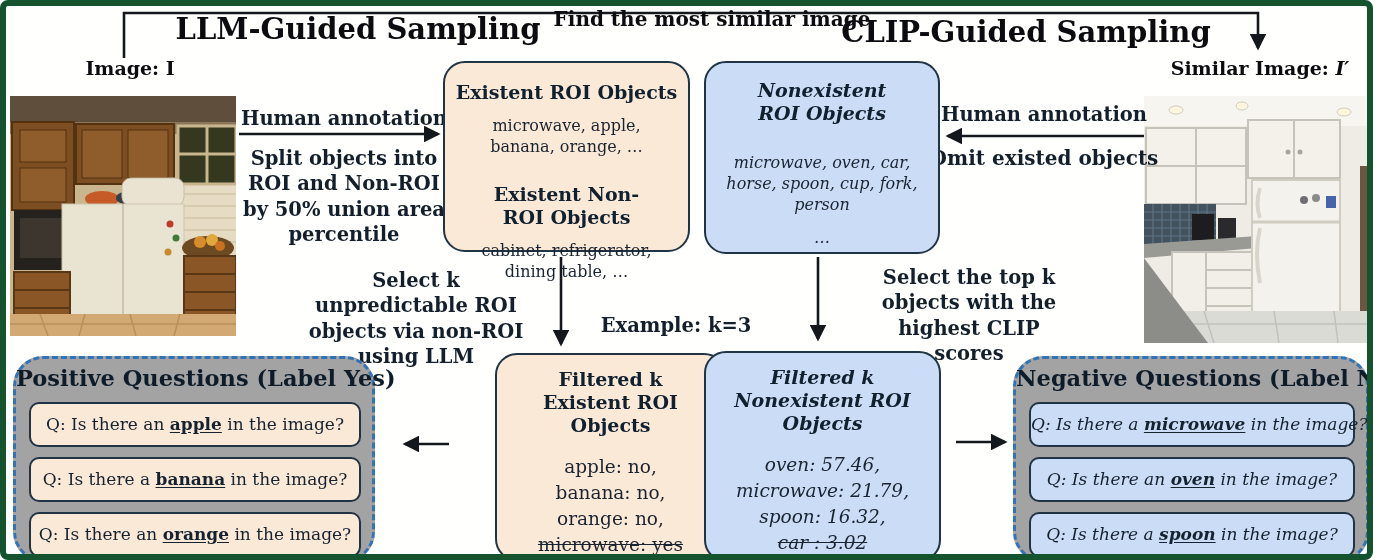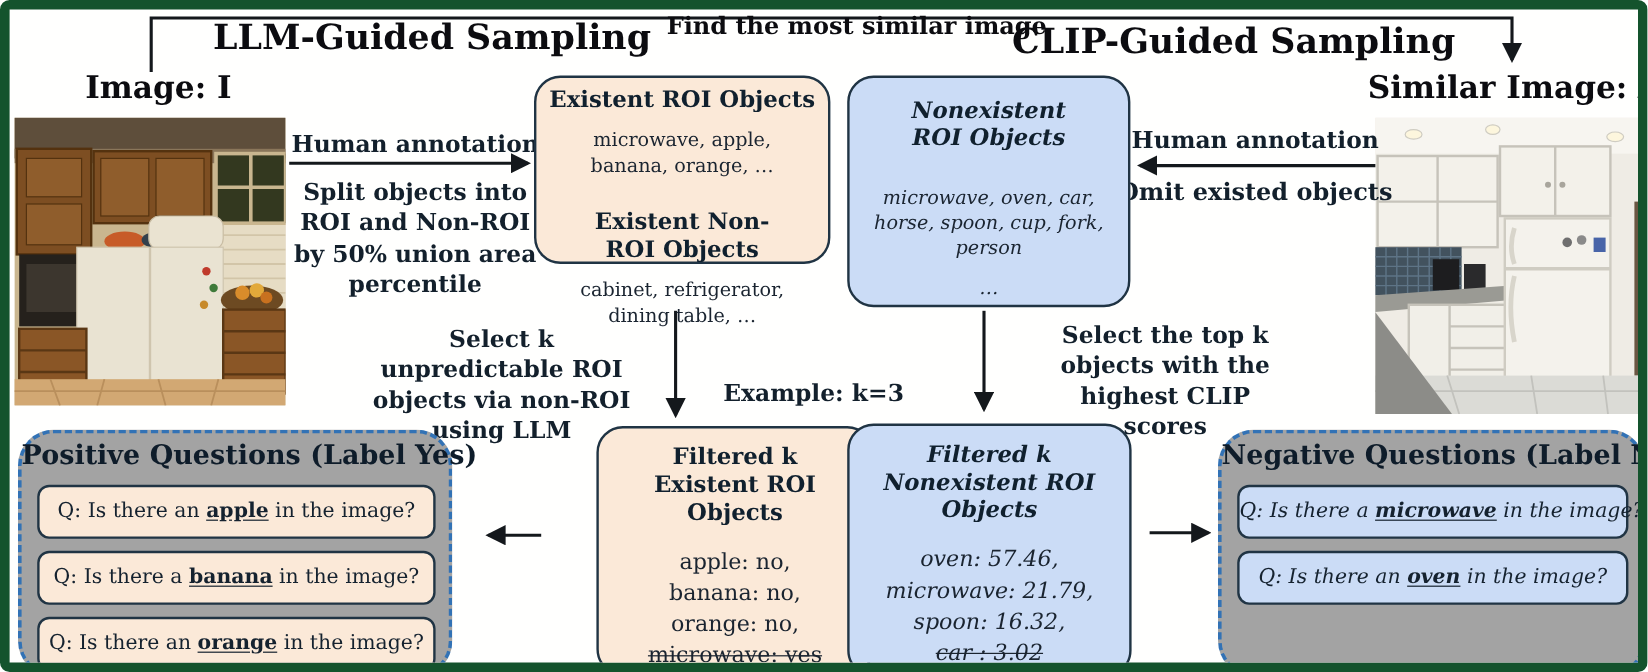--- a/index.html
+++ b/index.html
@@ -1,26 +1,26 @@
 <!DOCTYPE html>
 <html><head>
 <meta charset="utf-8">
 <style>
   html,body{margin:0;padding:0;background:#fff;}
   #figure{
     position:relative;width:1373px;height:560px;background:#fffffe;
-    border:8px solid #14532d;border-radius:8px;box-sizing:border-box;
+    border:6px solid #14532d;border-radius:8px;box-sizing:border-box;
     font-family:"DejaVu Serif","Liberation Serif",serif;color:#101820;overflow:hidden;
   }
   .abs{position:absolute;}
   .ctr{text-align:center;}
   .cx{transform:translateX(-50%);}
   .title-lg{font-size:29px;font-weight:700;white-space:nowrap;color:#0c0c10;}
   .title-md{font-size:20px;font-weight:700;white-space:nowrap;color:#0c0c10;}
-  .img-label{font-size:26px;font-weight:700;white-space:nowrap;color:#0c0c10;}
+  .img-label{font-size:19px;font-weight:700;white-space:nowrap;color:#0c0c10;}
   .flow-label{font-size:19.5px;font-weight:700;line-height:1.3;color:#13202c;}
   .nowrap{white-space:nowrap;}
   .box{border:2.5px solid #203444;border-radius:22px;box-sizing:border-box;text-align:center;color:#1a2430;}
   .peach{background:#fbe9d8;}
   .blue{background:#cbdcf6;font-style:italic;}
   .box-title{font-size:19px;font-weight:700;line-height:1.22;margin:0 auto;color:#10202e;}
   .box-items{font-size:16px;line-height:1.3;margin:12px auto;}
   .line{font-size:18.5px;line-height:1.42;}
   .strike{text-decoration:line-through;}
   .panel{border:3.5px dashed #3272b5;border-radius:30px;box-sizing:border-box;background:#a3a3a3;}
@@ -129,21 +129,21 @@
       <polygon points="0,162 64,247 0,247" fill="#8c8c88"></polygon>
     </svg>
   </div>
 
   <div class="abs cx flow-label nowrap" style="left:338px;top:100px;">Human annotation</div>
   <div class="abs cx flow-label ctr" style="left:338px;top:140px;width:222px;">Split objects into ROI and Non-ROI by 50% union area percentile</div>
 
   <div class="abs cx flow-label nowrap" style="left:1038px;top:96px;">Human annotation</div>
   <div class="abs cx flow-label nowrap" style="left:1038px;top:139px;font-size:20px;">Omit existed objects</div>
 
-  <div class="abs box peach" style="left:437px;top:55px;width:247px;height:157px;padding-top:7px;">
+  <div class="abs box peach" style="left:437px;top:55px;width:247px;height:191px;padding-top:18px;">
     <div class="box-title">Existent ROI Objects</div>
     <div class="box-items" style="width:185px;">microwave, apple, banana, orange, …</div>
     <div style="height:13px;"></div>
     <div class="box-title" style="width:175px;">Existent Non-ROI Objects</div>
     <div class="box-items" style="width:195px;">cabinet, refrigerator, dining table, …</div>
   </div>
 
   <div class="abs box blue" style="left:698px;top:55px;width:236px;height:193px;padding-top:16px;">
     <div class="box-title" style="width:175px;">Nonexistent ROI Objects</div>
     <div style="height:16px;"></div>
@@ -187,15 +187,18 @@
   </div>
 
   <div class="abs panel" style="left:1007px;top:350px;width:356px;height:206px;">
     <div class="panel-title">Negative Questions (Label No)</div>
     <div class="pill blue" style="top:43px;width:326px;">
       <span>Q: Is there a </span><span class="qobj">microwave</span><span> in the image?</span>
     </div>
     <div class="pill blue" style="top:98px;width:326px;">
       <span>Q: Is there an </span><span class="qobj">oven</span><span> in the image?</span>
     </div>
+    <div class="pill blue" style="top:153px;width:326px;">
+      <span>Q: Is there a </span><span class="qobj">spoon</span><span> in the image?</span>
+    </div>
   </div>
 
 </div>
 
 </body></html>

